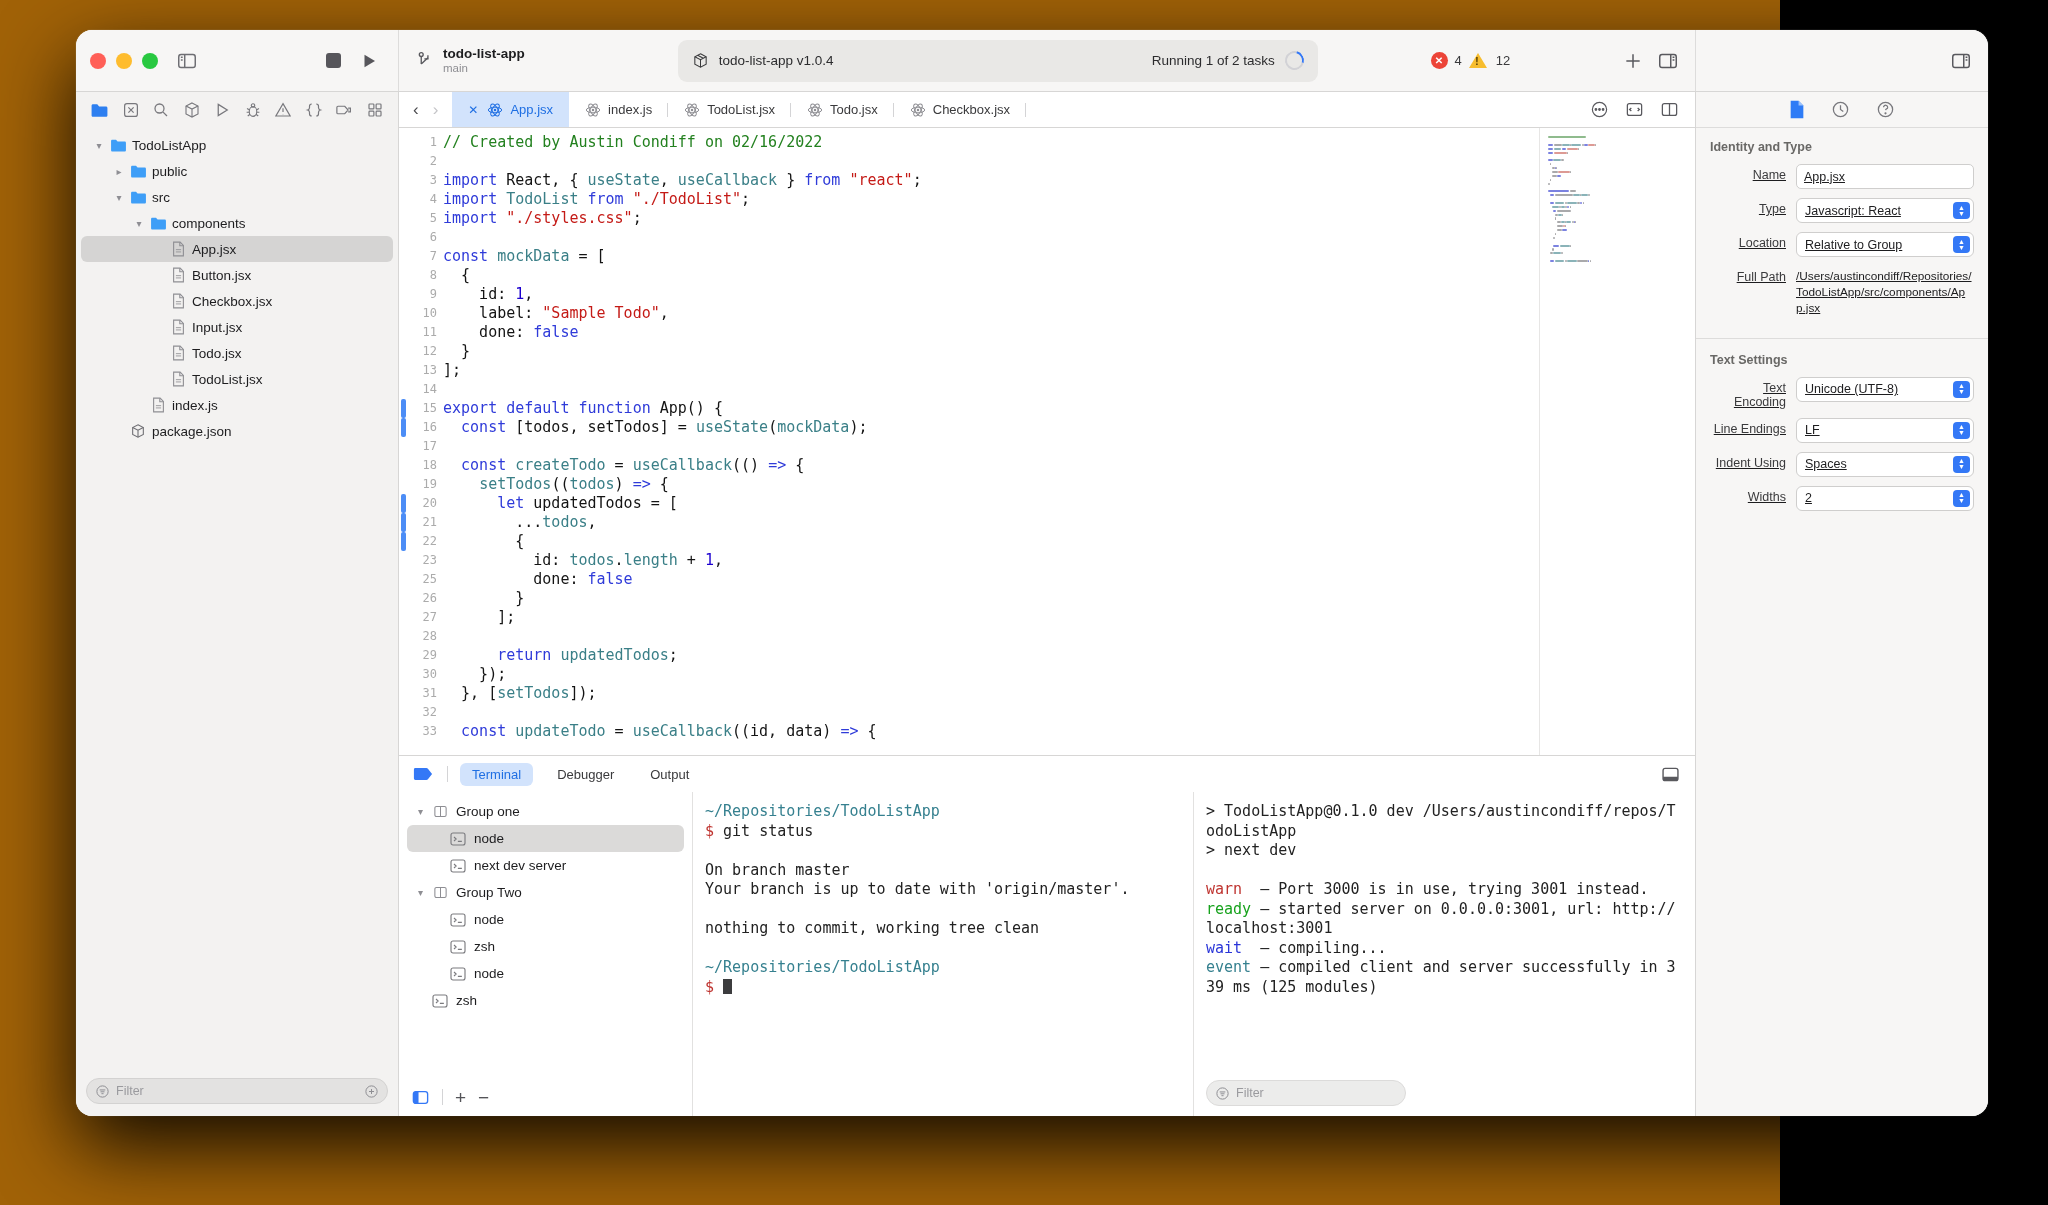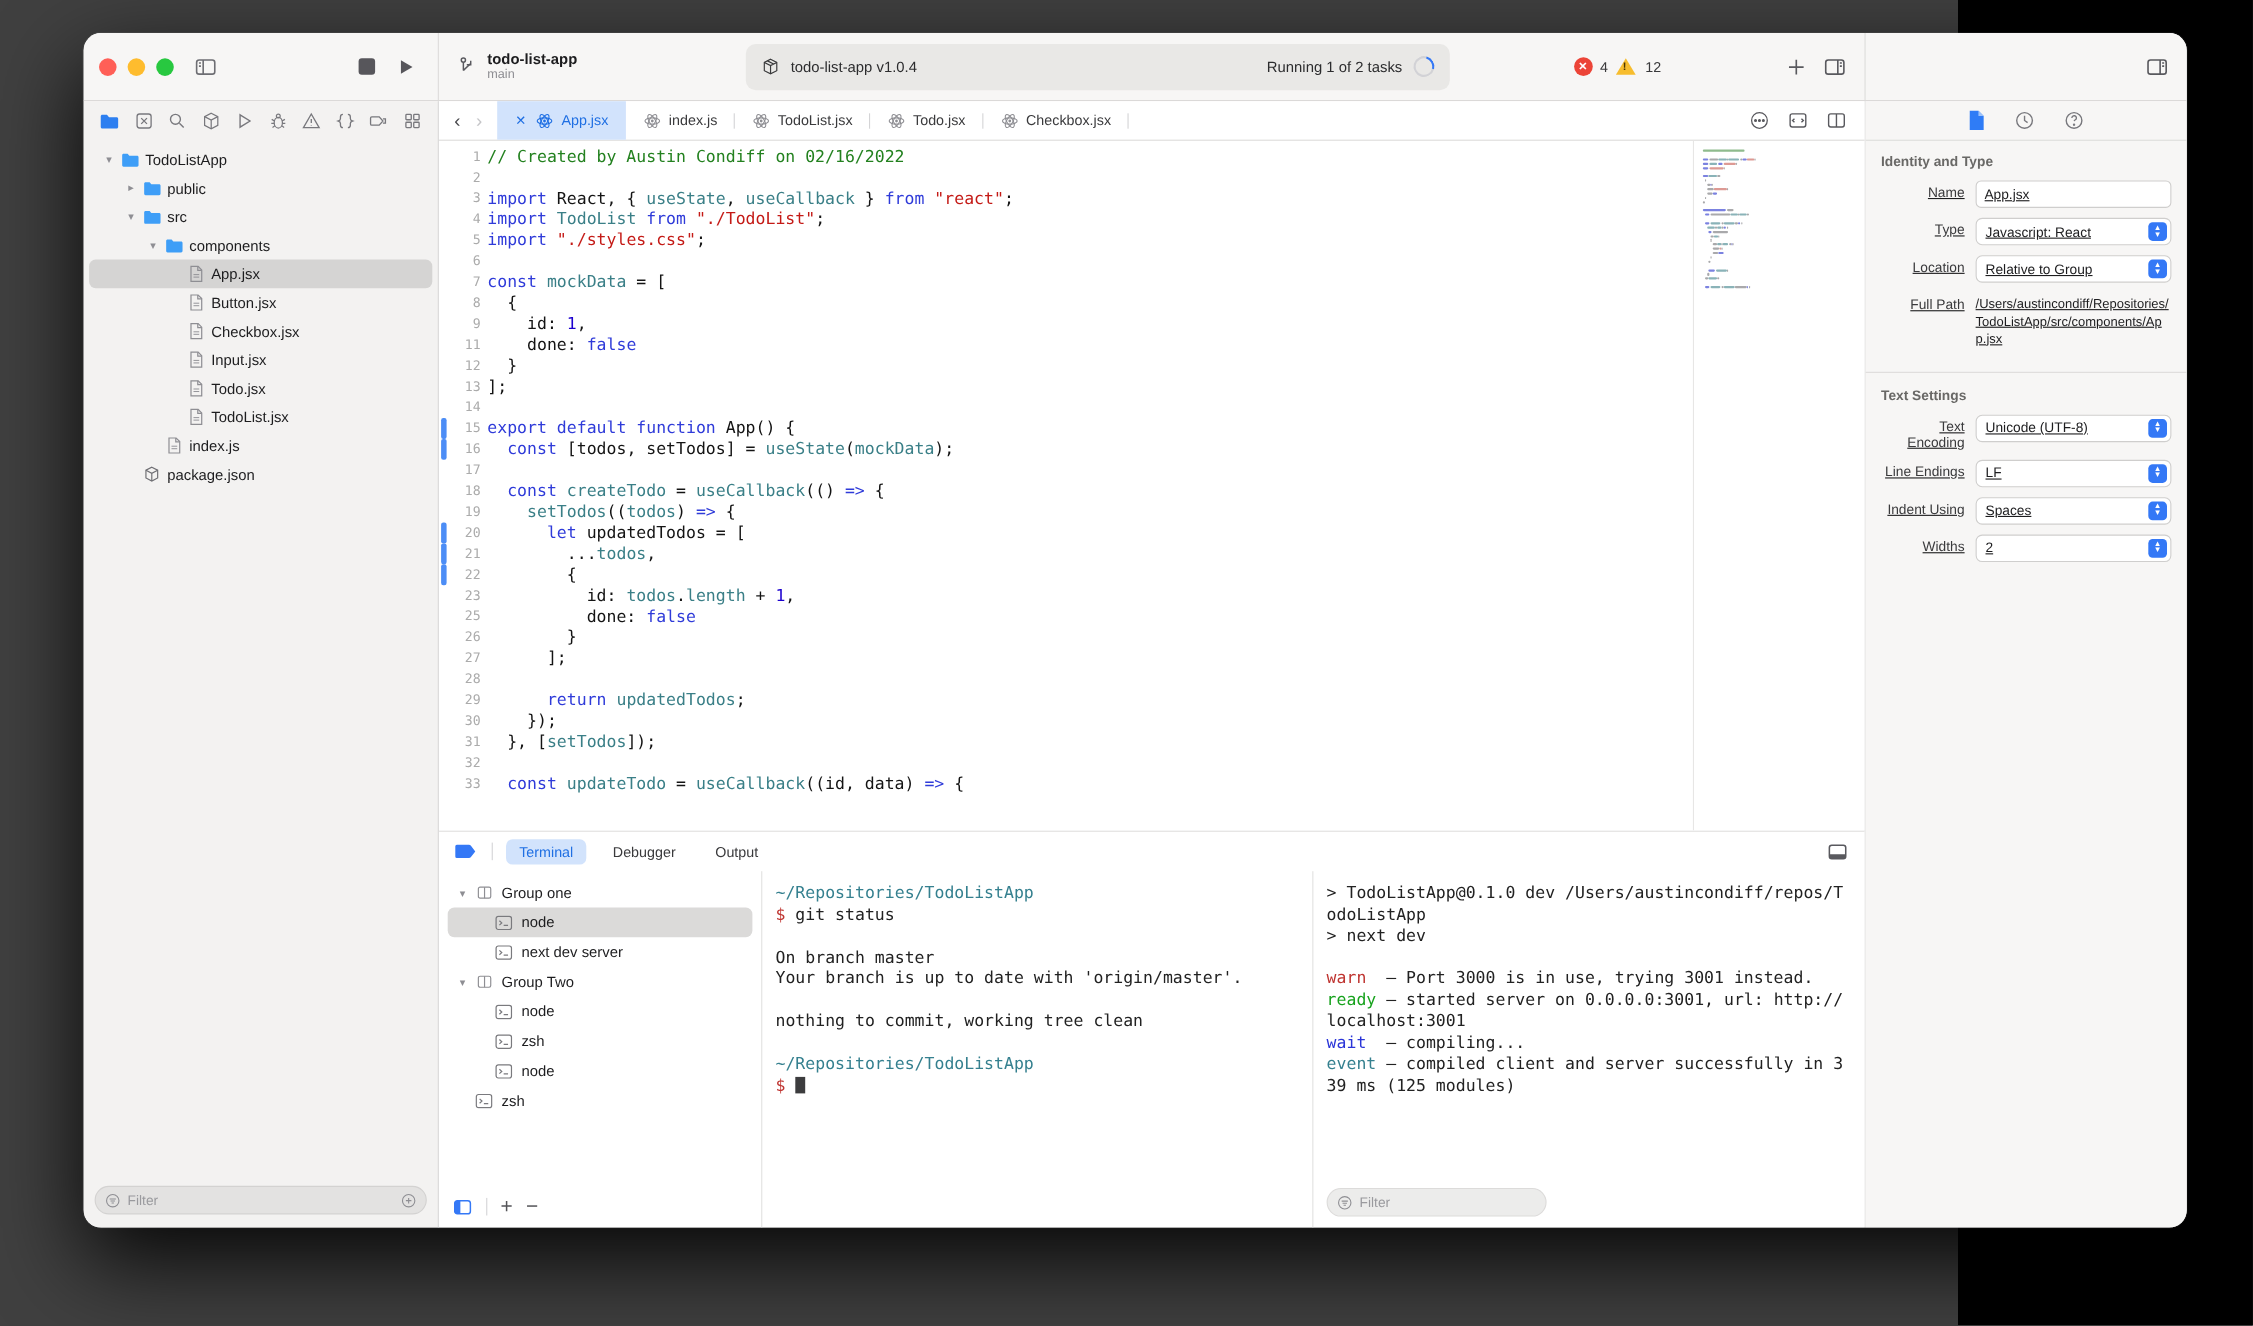--- a/index.html
+++ b/index.html
@@ -1,17 +1,17 @@
 <!DOCTYPE html>
 <html><head>
 <meta charset="utf-8">
 <style>
   * { margin:0; padding:0; box-sizing:border-box; }
   html,body { width:2048px; height:1205px; background:#000; font-family:"Liberation Sans",sans-serif; overflow:hidden; }
-  .stage { position:relative; width:1780px; height:1205px; background:#404040; }
+  .stage { position:relative; width:1780px; height:1205px; background:#a16207; }
   .window {
     position:absolute; left:76px; top:30px; width:1912px; height:1086px;
     background:#fff; border-radius:16px; overflow:hidden;
     box-shadow:0 30px 80px rgba(0,0,0,.9), 0 0 0 1px rgba(255,255,255,.08);
     display:flex; flex-direction:column;
   }
   
   .toolbar { height:62px; background:#f7f6f5; border-bottom:1px solid #d7d6d5; display:flex; align-items:stretch; flex:none; }
   .tb-left { width:323px; flex:none; display:flex; align-items:center; padding:0 14px; border-right:1px solid #dddcdb; }
   .lights { display:flex; gap:10px; align-items:center; }
@@ -561,20 +561,25 @@
                 <span class="ln">8</span>
                 <span class="ct"><span class="tok-p">  {</span></span>
               </div>
               <div class="cline">
                 <span class="bar"></span>
                 <span class="ln">9</span>
                 <span class="ct"><span class="tok-p">    id: </span><span class="tok-n">1</span><span class="tok-p">,</span></span>
               </div>
               <div class="cline">
                 <span class="bar"></span>
+                <span class="ln">10</span>
+                <span class="ct"><span class="tok-p">    label: </span><span class="tok-s">"Sample Todo"</span><span class="tok-p">,</span></span>
+              </div>
+              <div class="cline">
+                <span class="bar"></span>
                 <span class="ln">11</span>
                 <span class="ct"><span class="tok-p">    done: </span><span class="tok-k">false</span></span>
               </div>
               <div class="cline">
                 <span class="bar"></span>
                 <span class="ln">12</span>
                 <span class="ct"><span class="tok-p">  }</span></span>
               </div>
               <div class="cline">
                 <span class="bar"></span>

